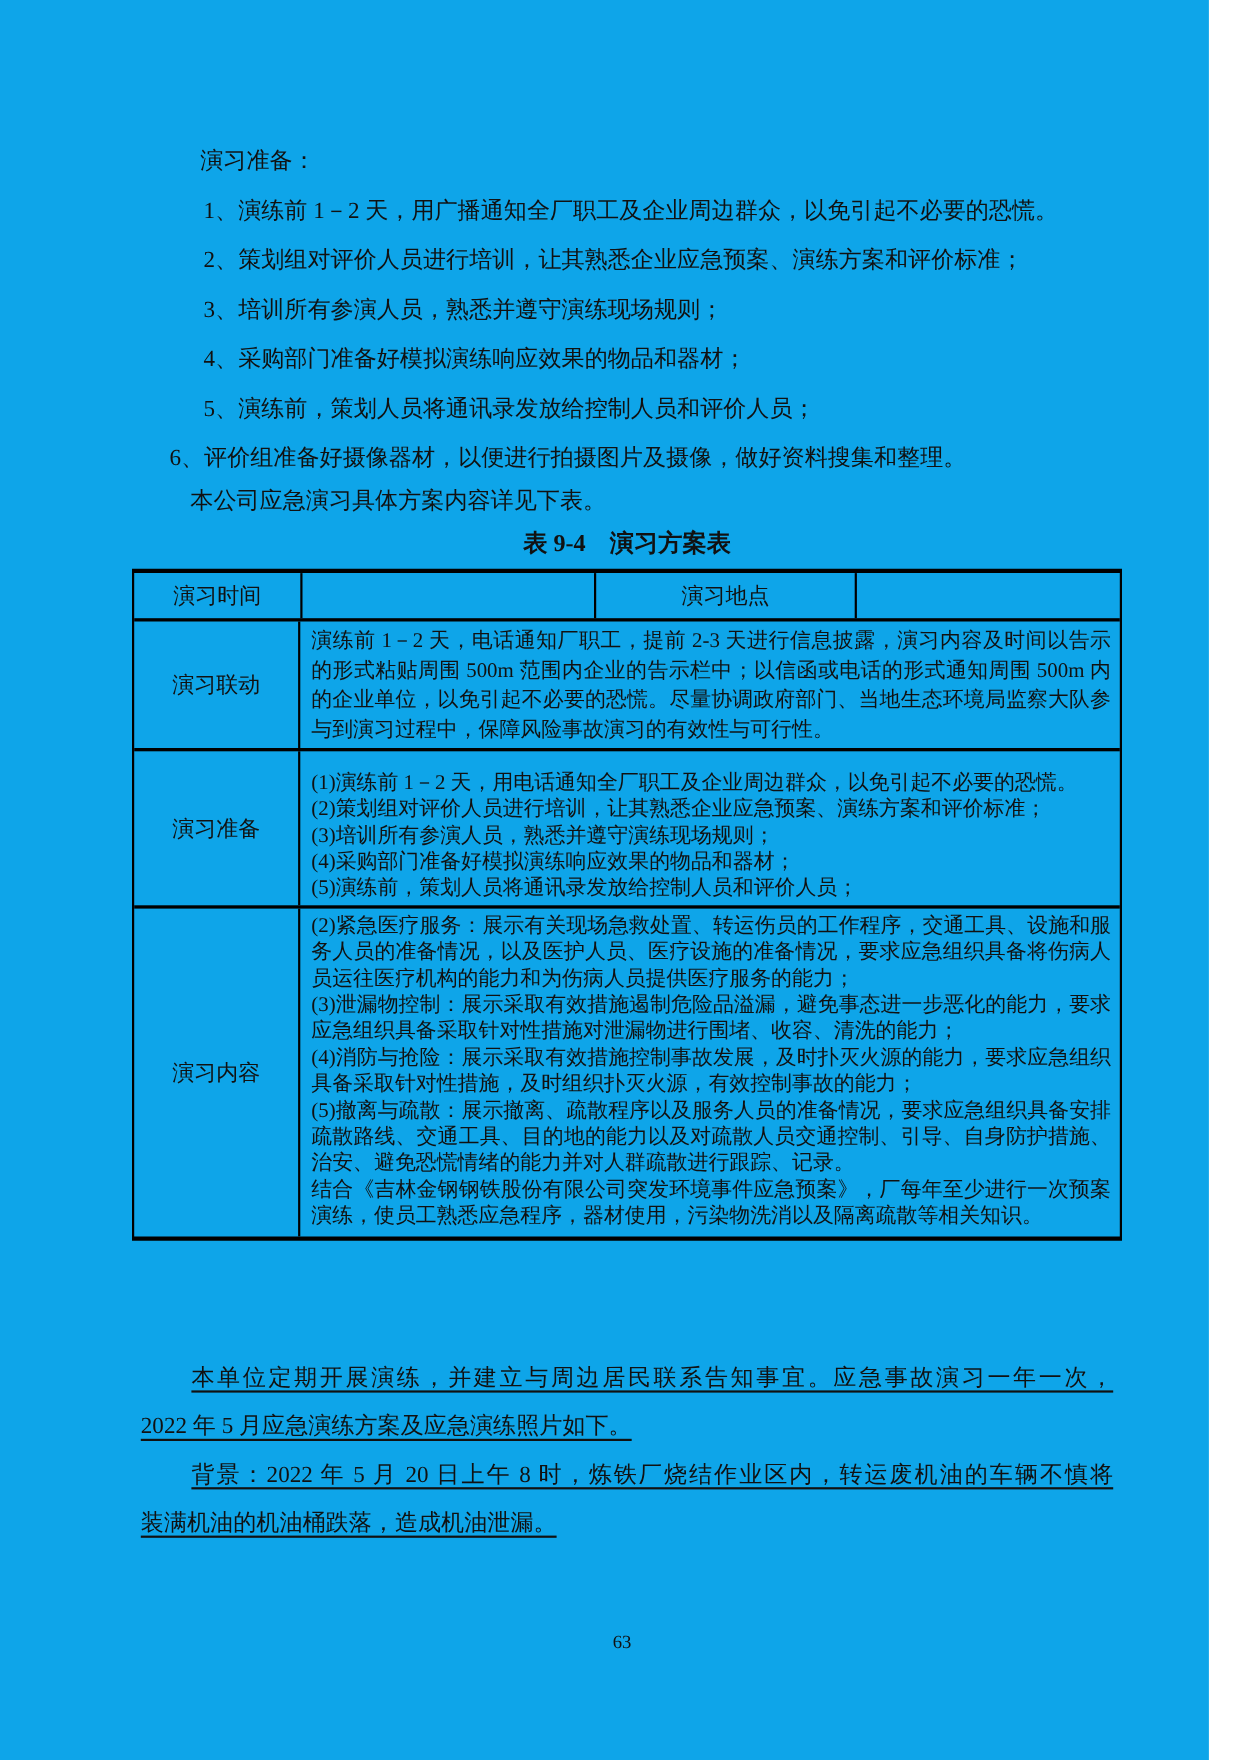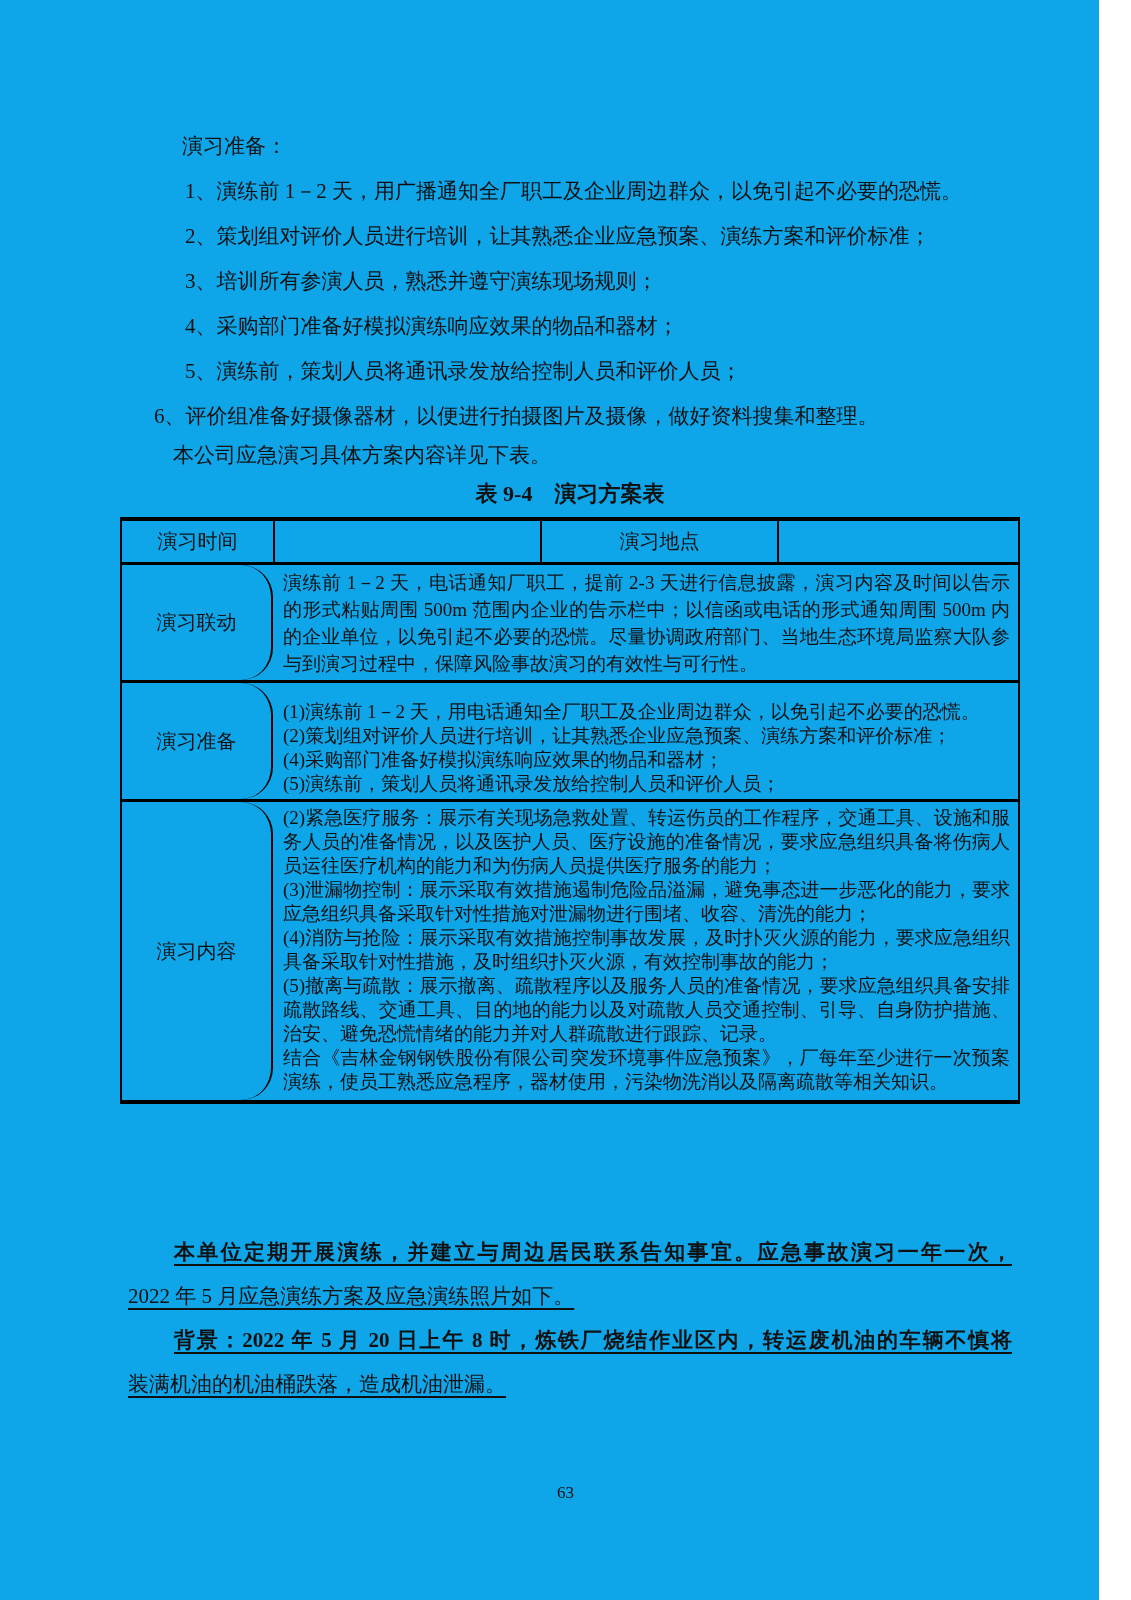--- a/index.html
+++ b/index.html
@@ -80,21 +80,20 @@
     border-bottom: 3px solid #000;
   }
   .trow:last-child { border-bottom: none; }
   .label-cell {
     display: flex;
     align-items: center;
     justify-content: center;
     text-align: center;
     font-size: 20px;
     border-right: 2px solid #000;
-    border-radius: 32px;
   }
   .content-cell {
     padding: 3px 8px 4px 10px;
     text-align: justify;
   }
   .row-linkage .content-cell { line-height: 27px; padding-top: 4px; padding-bottom: 3px; }
   .row-prep .content-cell    { line-height: 24px; padding-top: 17px; padding-bottom: 3px; }
   .row-content .content-cell { line-height: 24px; padding-top: 4px; padding-bottom: 6px; }
   .content-cell p { margin: 0; }
 
@@ -111,21 +110,21 @@
     line-height: 24px;
     margin-bottom: 20px;
     text-decoration: underline;
     text-decoration-thickness: 1.5px;
     text-underline-offset: 5px;
   }
   .fline.full {
     text-align: justify;
     text-align-last: justify;
   }
-  .fline.indent { text-indent: 46px; font-weight: bold; }
+  .fline.indent { text-indent: 46px; }
 
   
   .page-num {
     position: absolute;
     top: 1483px;
     left: 0;
     width: 1131px;
     text-align: center;
     font-size: 17px;
     line-height: 20px;
@@ -160,20 +159,21 @@
     <div class="trow row-linkage">
       <div class="label-cell">演习联动</div>
       <div class="content-cell">演练前 1－2 天，电话通知厂职工，提前 2-3 天进行信息披露，演习内容及时间以告示的形式粘贴周围 500m 范围内企业的告示栏中；以信函或电话的形式通知周围 500m 内的企业单位，以免引起不必要的恐慌。尽量协调政府部门、当地生态环境局监察大队参与到演习过程中，保障风险事故演习的有效性与可行性。</div>
     </div>
 
     <div class="trow row-prep">
       <div class="label-cell">演习准备</div>
       <div class="content-cell">
         <p>(1)演练前 1－2 天，用电话通知全厂职工及企业周边群众，以免引起不必要的恐慌。</p>
         <p>(2)策划组对评价人员进行培训，让其熟悉企业应急预案、演练方案和评价标准；</p>
+        <p>(3)培训所有参演人员，熟悉并遵守演练现场规则；</p>
         <p>(4)采购部门准备好模拟演练响应效果的物品和器材；</p>
         <p>(5)演练前，策划人员将通讯录发放给控制人员和评价人员；</p>
       </div>
     </div>
 
     <div class="trow row-content">
       <div class="label-cell">演习内容</div>
       <div class="content-cell">
         <p>(2)紧急医疗服务：展示有关现场急救处置、转运伤员的工作程序，交通工具、设施和服务人员的准备情况，以及医护人员、医疗设施的准备情况，要求应急组织具备将伤病人员运往医疗机构的能力和为伤病人员提供医疗服务的能力；</p>
         <p>(3)泄漏物控制：展示采取有效措施遏制危险品溢漏，避免事态进一步恶化的能力，要求应急组织具备采取针对性措施对泄漏物进行围堵、收容、清洗的能力；</p>

